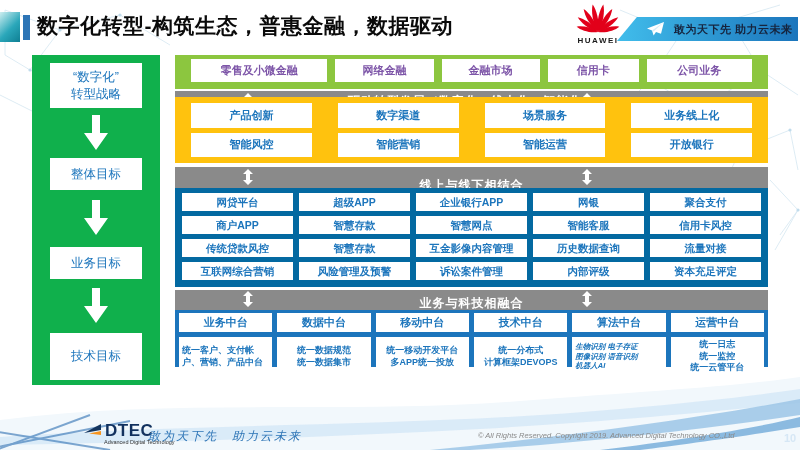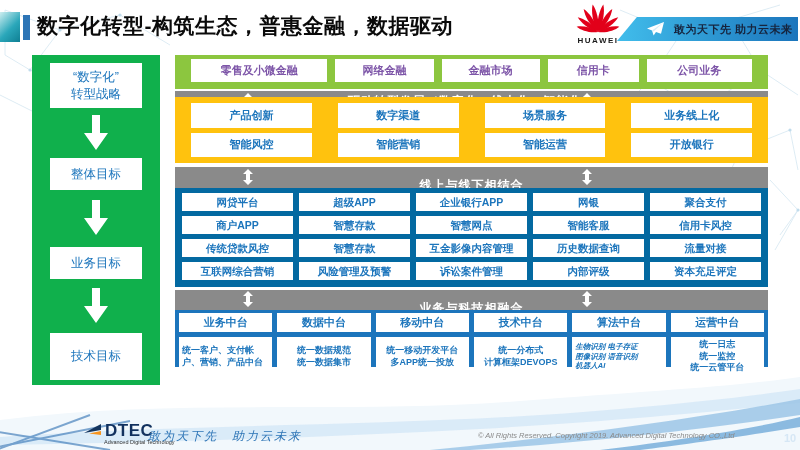--- a/index.html
+++ b/index.html
@@ -33,21 +33,21 @@
   
   .mainblock { left:175px; width:593px; }
   .cell { background:#fff; display:flex; align-items:center; justify-content:center;
     text-align:center; font-weight:bold; color:#1c75bc; line-height:1.2; }
   .green-row { top:55px; height:34px; background:#8cc63f; display:grid;
     grid-template-columns:1.32fr .95fr .95fr .88fr 1.02fr; gap:8px; padding:4px 16px 7px 16px; }
   .green-row .cell { color:#7d55a8; font-size:11px; }
   .graybar { height:20px; background:#8a8a8a; color:#fff; display:flex;
     align-items:center; justify-content:center; font-size:12px; font-weight:bold; letter-spacing:1px; }
   .graybar .ud { position:absolute; top:2px; }
-  .bar1 { top:91px; } .bar2 { top:167px; height:37px; } .bar3 { top:290px; height:27px;align-items:flex-end; }
+  .bar1 { top:91px; } .bar2 { top:167px; height:37px; } .bar3 { top:290px; height:27px; }
   .yellow { top:97px; height:66px; background:#ffc20e; display:grid;
     grid-template-columns:repeat(4,1fr); column-gap:26px; row-gap:5px; padding:6px 16px; }
   .yellow .cell { font-size:11px; }
   .bluemx { top:188px; height:99px; background:#0369a1; display:grid;
     grid-template-columns:repeat(5,1fr); column-gap:6px; row-gap:5px; padding:5px 7px 7px 7px; }
   .bluemx .cell { font-size:10.5px; }
   .platforms { top:310px; height:57px; background:#1c75bc; display:grid;
     grid-template-columns:repeat(6,1fr); column-gap:5px; row-gap:5px;
     grid-template-rows:19px 1fr; padding:3px 4px 5px 4px; }
   .platforms .cell { font-size:11px; }

